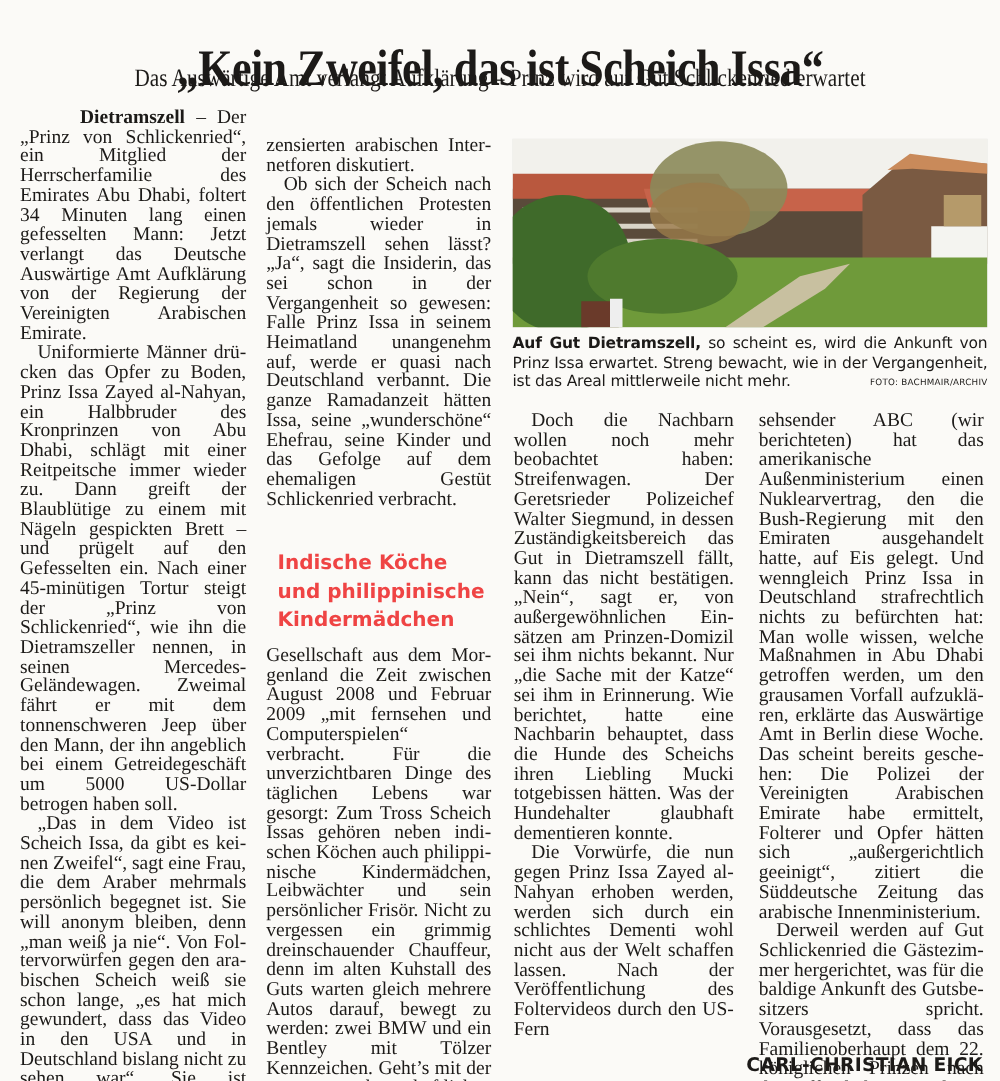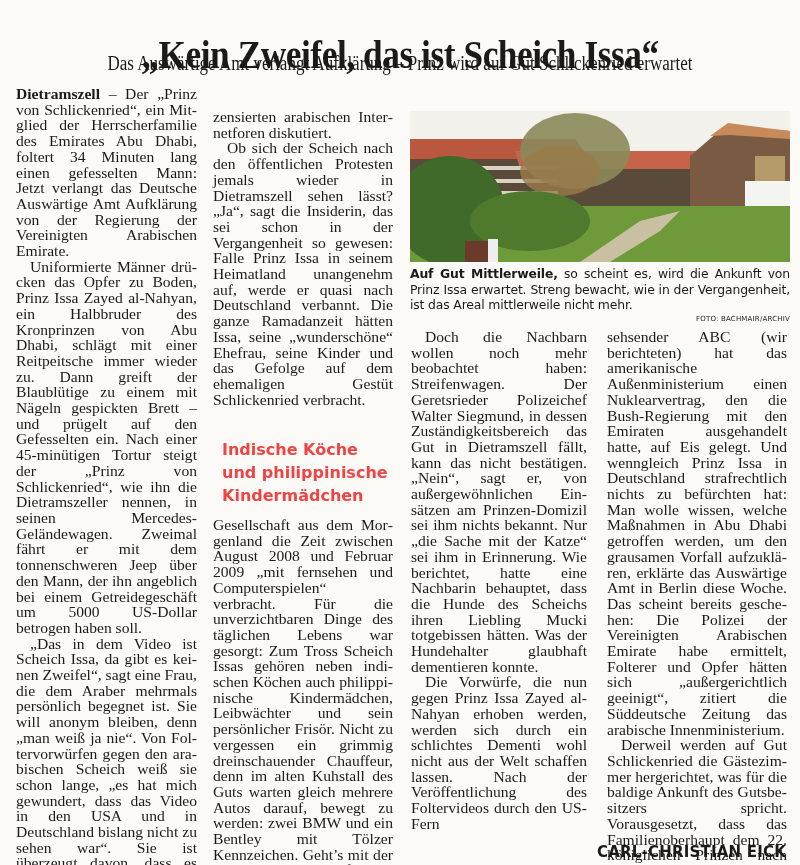--- a/index.html
+++ b/index.html
@@ -30,40 +30,40 @@
     text-align: justify;
     hyphens: manual;
   }
   .col p { margin: 0; text-indent: 0; }
   .col p.indent { text-indent: 14px; }
   .col1 { left: 16px; top: 86px; width: 181px; height: 780px; }
   .col2 { left: 213px; top: 86px; width: 180px; margin-top: 23px; }
   .col2b { left: 213px; top: 517px; width: 180px; }
   .col3 { left: 411px; top: 329px; width: 176px; }
   .col4 { left: 607px; top: 329px; width: 180px; }
-  .lead { font-weight: bold; }
+  .lead { font-weight: bold; margin-left: 48px; }
   .interhead {
     position: absolute; left: 222px; top: 438px; width: 170px;
     font-family: "DejaVu Sans", sans-serif;
     font-weight: bold; font-size: 16px; line-height: 23px;
     color: #ef4444;
   }
   .photo {
     position: absolute; left: 410px; top: 111px; width: 380px; height: 151px;
     overflow: hidden; background: #e8e8e4;
   }
   .caption {
     position: absolute; left: 410px; top: 266px; width: 380px;
     font-family: "DejaVu Sans", sans-serif;
     font-size: 12.4px; line-height: 15.5px;
     text-align: justify;
     letter-spacing: -0.15px;
   }
   .caption .cap-lead { font-weight: bold; }
-  .caption .credit { font-size: 7px; letter-spacing: 0.2px; float: right; margin-top: 15px; }
+  .caption .credit { font-size: 7px; letter-spacing: 0.2px; float: right; margin-top: 2px; }
   .byline {
     position: absolute; right: 14px; top: 843px;
     font-family: "DejaVu Sans", sans-serif;
     font-weight: bold; font-size: 15px; letter-spacing: 0.2px; text-align: right;
   }
 </style>
 </head>
 <body>
 
 <h1 class="headline">„Kein Zweifel, das ist Scheich Issa“</h1>
@@ -111,21 +111,21 @@
     <polygon points="170,151 230,110 270,100 250,120 200,151" fill="#c8c0a0"></polygon>
 
     <ellipse cx="40" cy="100" rx="55" ry="55" fill="#3f6a2a"></ellipse>
     <ellipse cx="120" cy="110" rx="60" ry="30" fill="#4f7a2e"></ellipse>
     <rect x="55" y="130" width="30" height="21" fill="#6a3a2a"></rect>
     <rect x="78" y="128" width="10" height="23" fill="#eee"></rect>
   </svg>
 </div>
 
 <div class="caption">
-  <span class="cap-lead">Auf Gut Mittlerweile,</span><span> so scheint es, wird die Ankunft von Prinz Issa erwartet. Streng bewacht, wie in der Vergangen­heit, ist das Areal mittlerweile nicht mehr.</span>
+  <span class="cap-lead">Auf Gut Dietramszell,</span><span> so scheint es, wird die Ankunft von Prinz Issa erwartet. Streng bewacht, wie in der Vergangen­heit, ist das Areal mittlerweile nicht mehr.</span>
   <span class="credit">FOTO: BACHMAIR/ARCHIV</span>
 </div>
 
 <div class="col col3">
   <p class="indent">Doch die Nachbarn wollen noch mehr beobachtet haben: Streifenwagen. Der Geretsrie­der Polizeichef Walter Sieg­mund, in dessen Zuständig­keitsbereich das Gut in Diet­ramszell fällt, kann das nicht bestätigen. „Nein“, sagt er, von außergewöhnlichen Ein­sätzen am Prinzen-Domizil sei ihm nichts bekannt. Nur „die Sache mit der Katze“ sei ihm in Erinnerung. Wie be­richtet, hatte eine Nachbarin behauptet, dass die Hunde des Scheichs ihren Liebling Mucki totgebissen hätten. Was der Hundehalter glaub­haft dementieren konnte.</p>
   <p class="indent">Die Vorwürfe, die nun ge­gen Prinz Issa Zayed al-Nahy­an erhoben werden, werden sich durch ein schlichtes De­menti wohl nicht aus der Welt schaffen lassen. Nach der Veröffentlichung des Folter­videos durch den US-Fern­</p>
 </div>
 
 <div class="col col4">
   <p>sehsender ABC (wir berichte­ten) hat das amerikanische Außenministerium einen Nu­klearvertrag, den die Bush-Regierung mit den Emiraten ausgehandelt hatte, auf Eis gelegt. Und wenngleich Prinz Issa in Deutschland straf­rechtlich nichts zu befürchten hat: Man wolle wissen, wel­che Maßnahmen in Abu Dha­bi getroffen werden, um den grausamen Vorfall aufzuklä­ren, erklärte das Auswärtige Amt in Berlin diese Woche. Das scheint bereits gesche­hen: Die Polizei der Vereinig­ten Arabischen Emirate habe ermittelt, Folterer und Opfer hätten sich „außergerichtlich geeinigt“, zitiert die Süddeut­sche Zeitung das arabische Innenministerium.</p>

